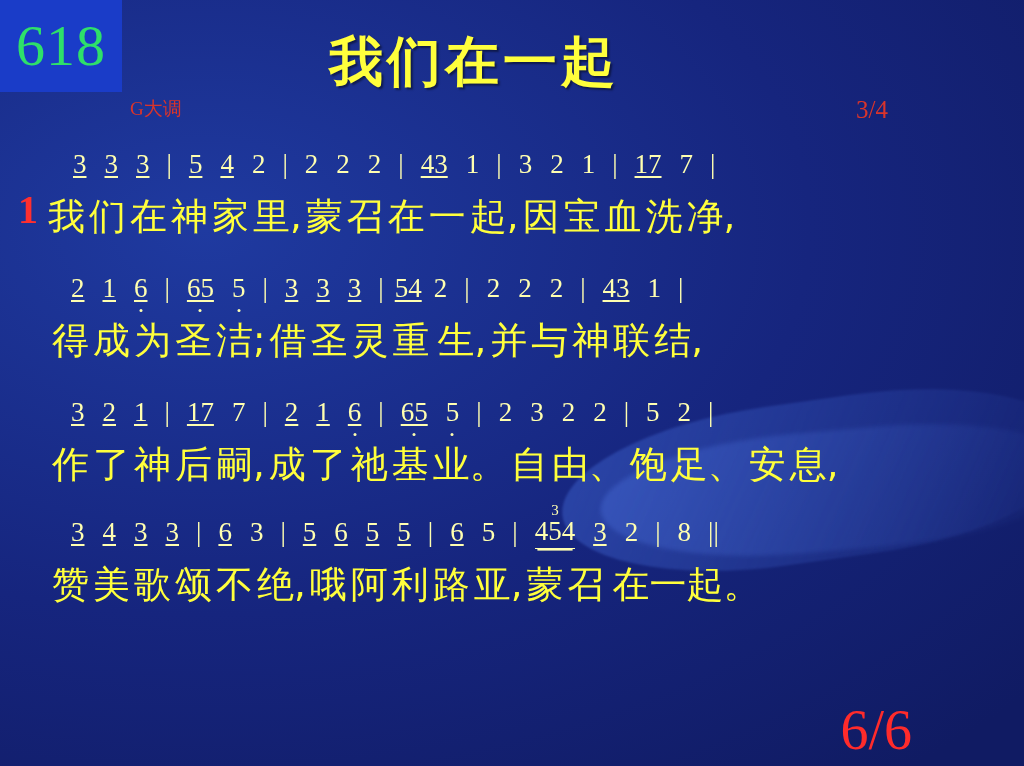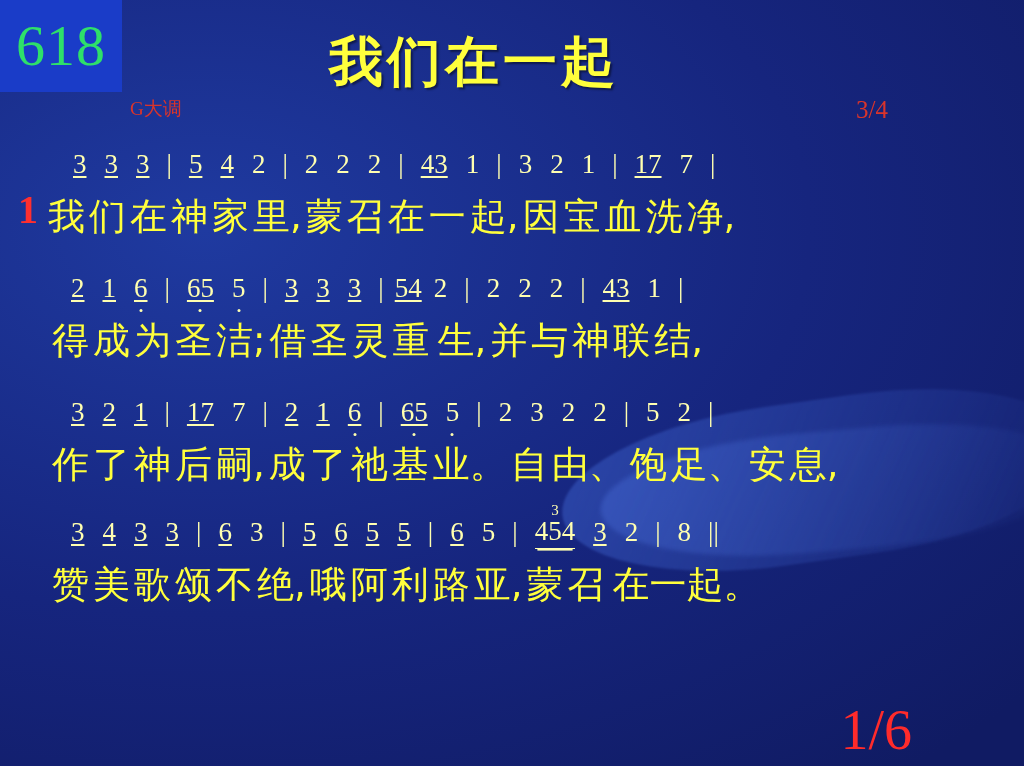--- a/index.html
+++ b/index.html
@@ -314,14 +314,14 @@
           <span style="margin-right: 4px;">亚,</span>
           <span style="margin-right: 4px;">蒙</span>
           <span style="margin-right: 4px;">召</span>
           <span style="margin-right: 4px;"></span>
           <span style="margin-right: 4px; text-align: center;">在一起。</span>
         </div>
     </div>
 
   </div>
 
-  <div class="pagenum">1/6</div>
+  <div class="pagenum">6/6</div>
 </div>
 
 </body></html>

